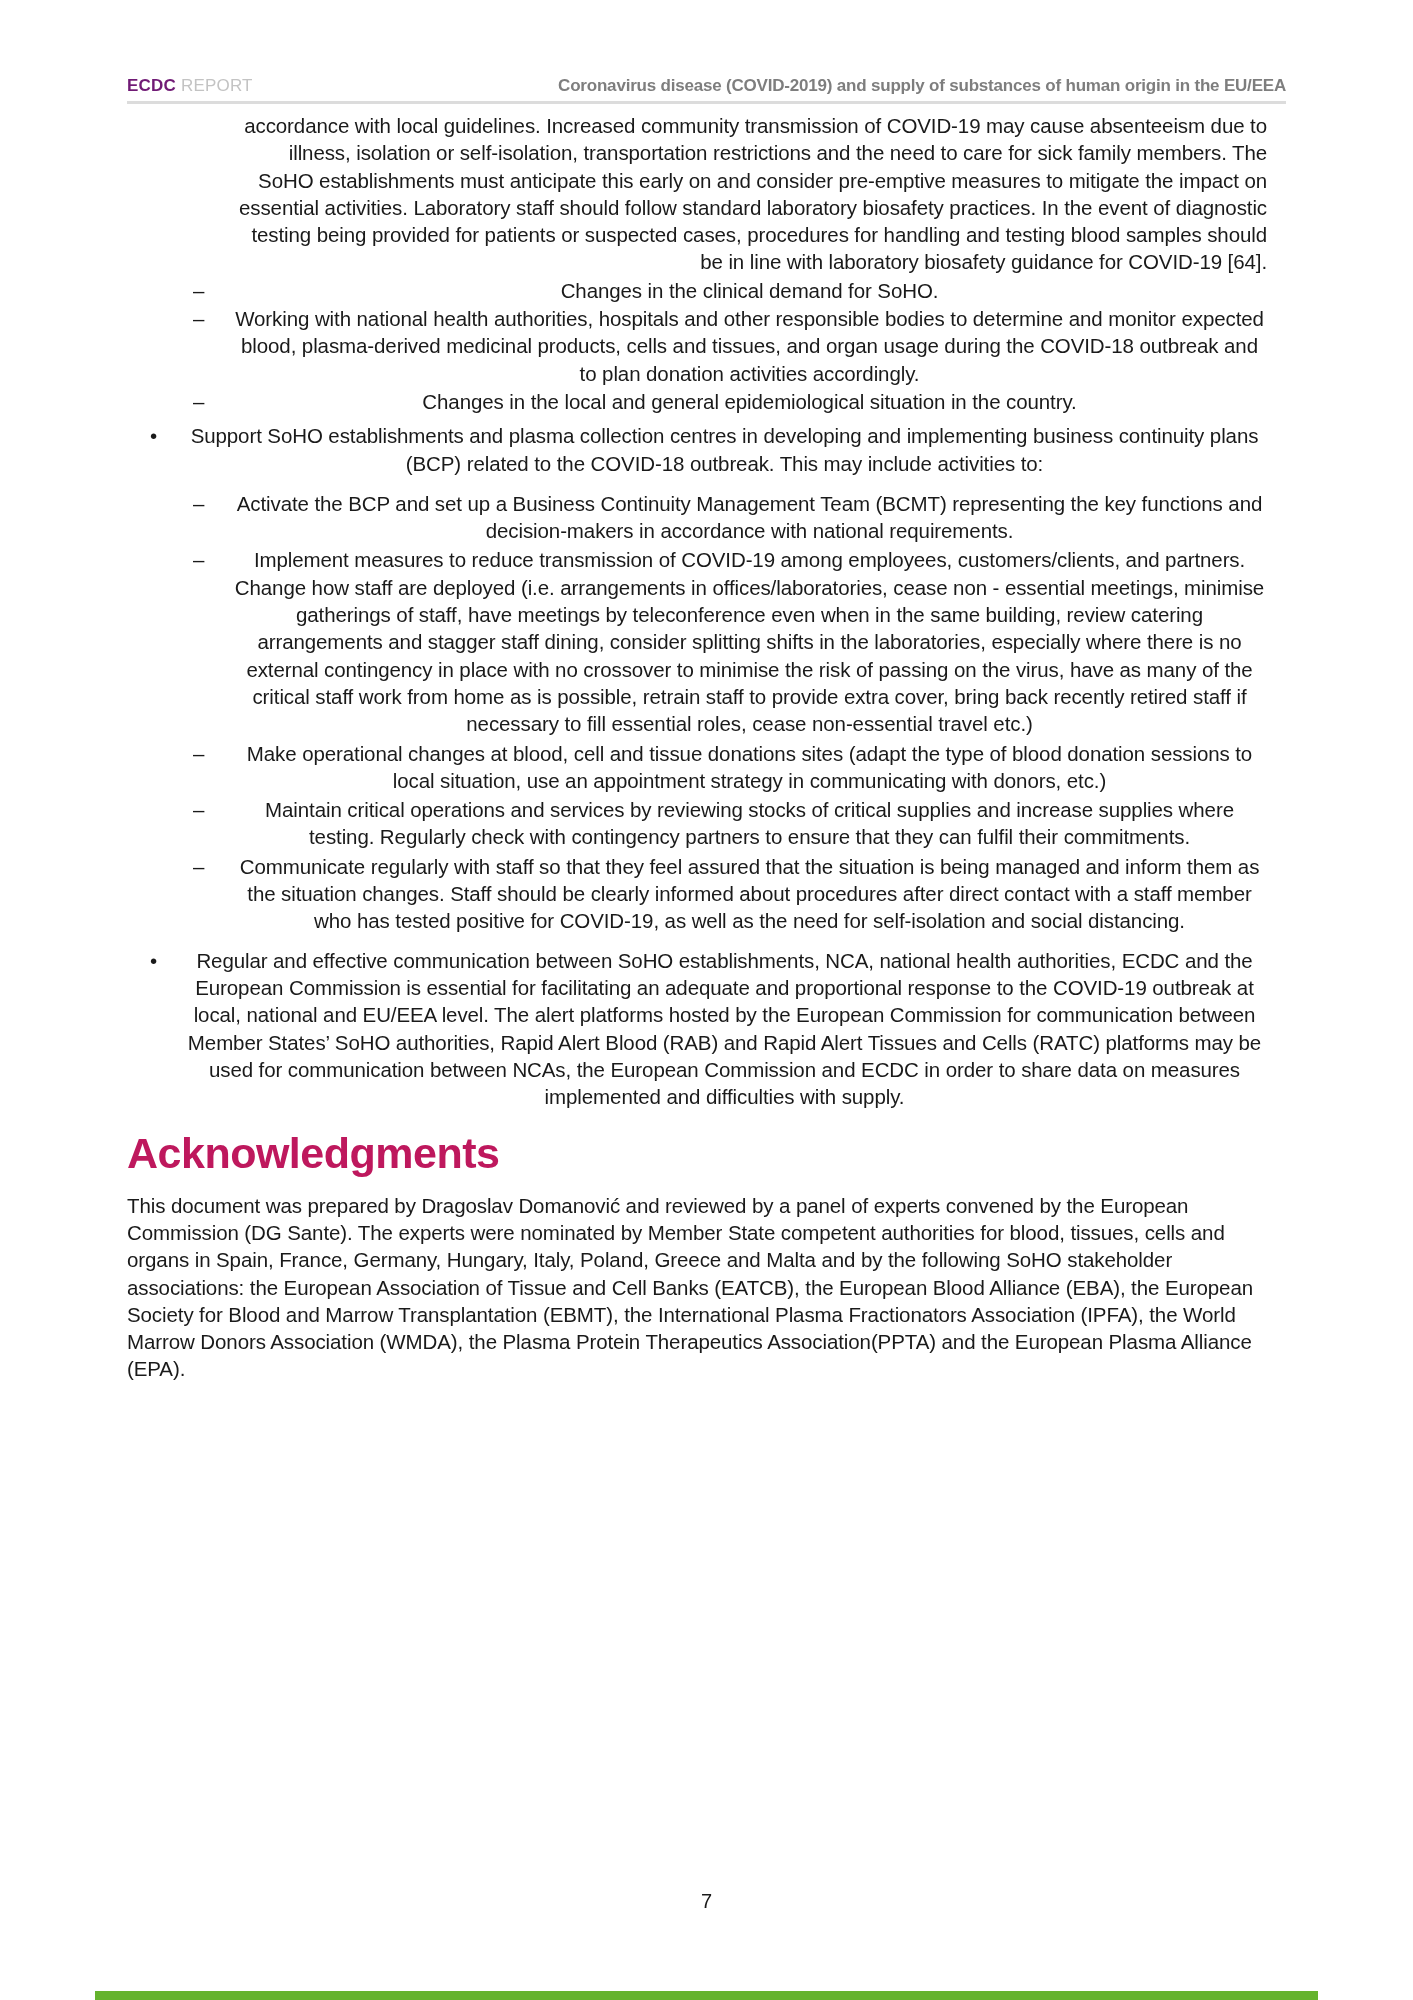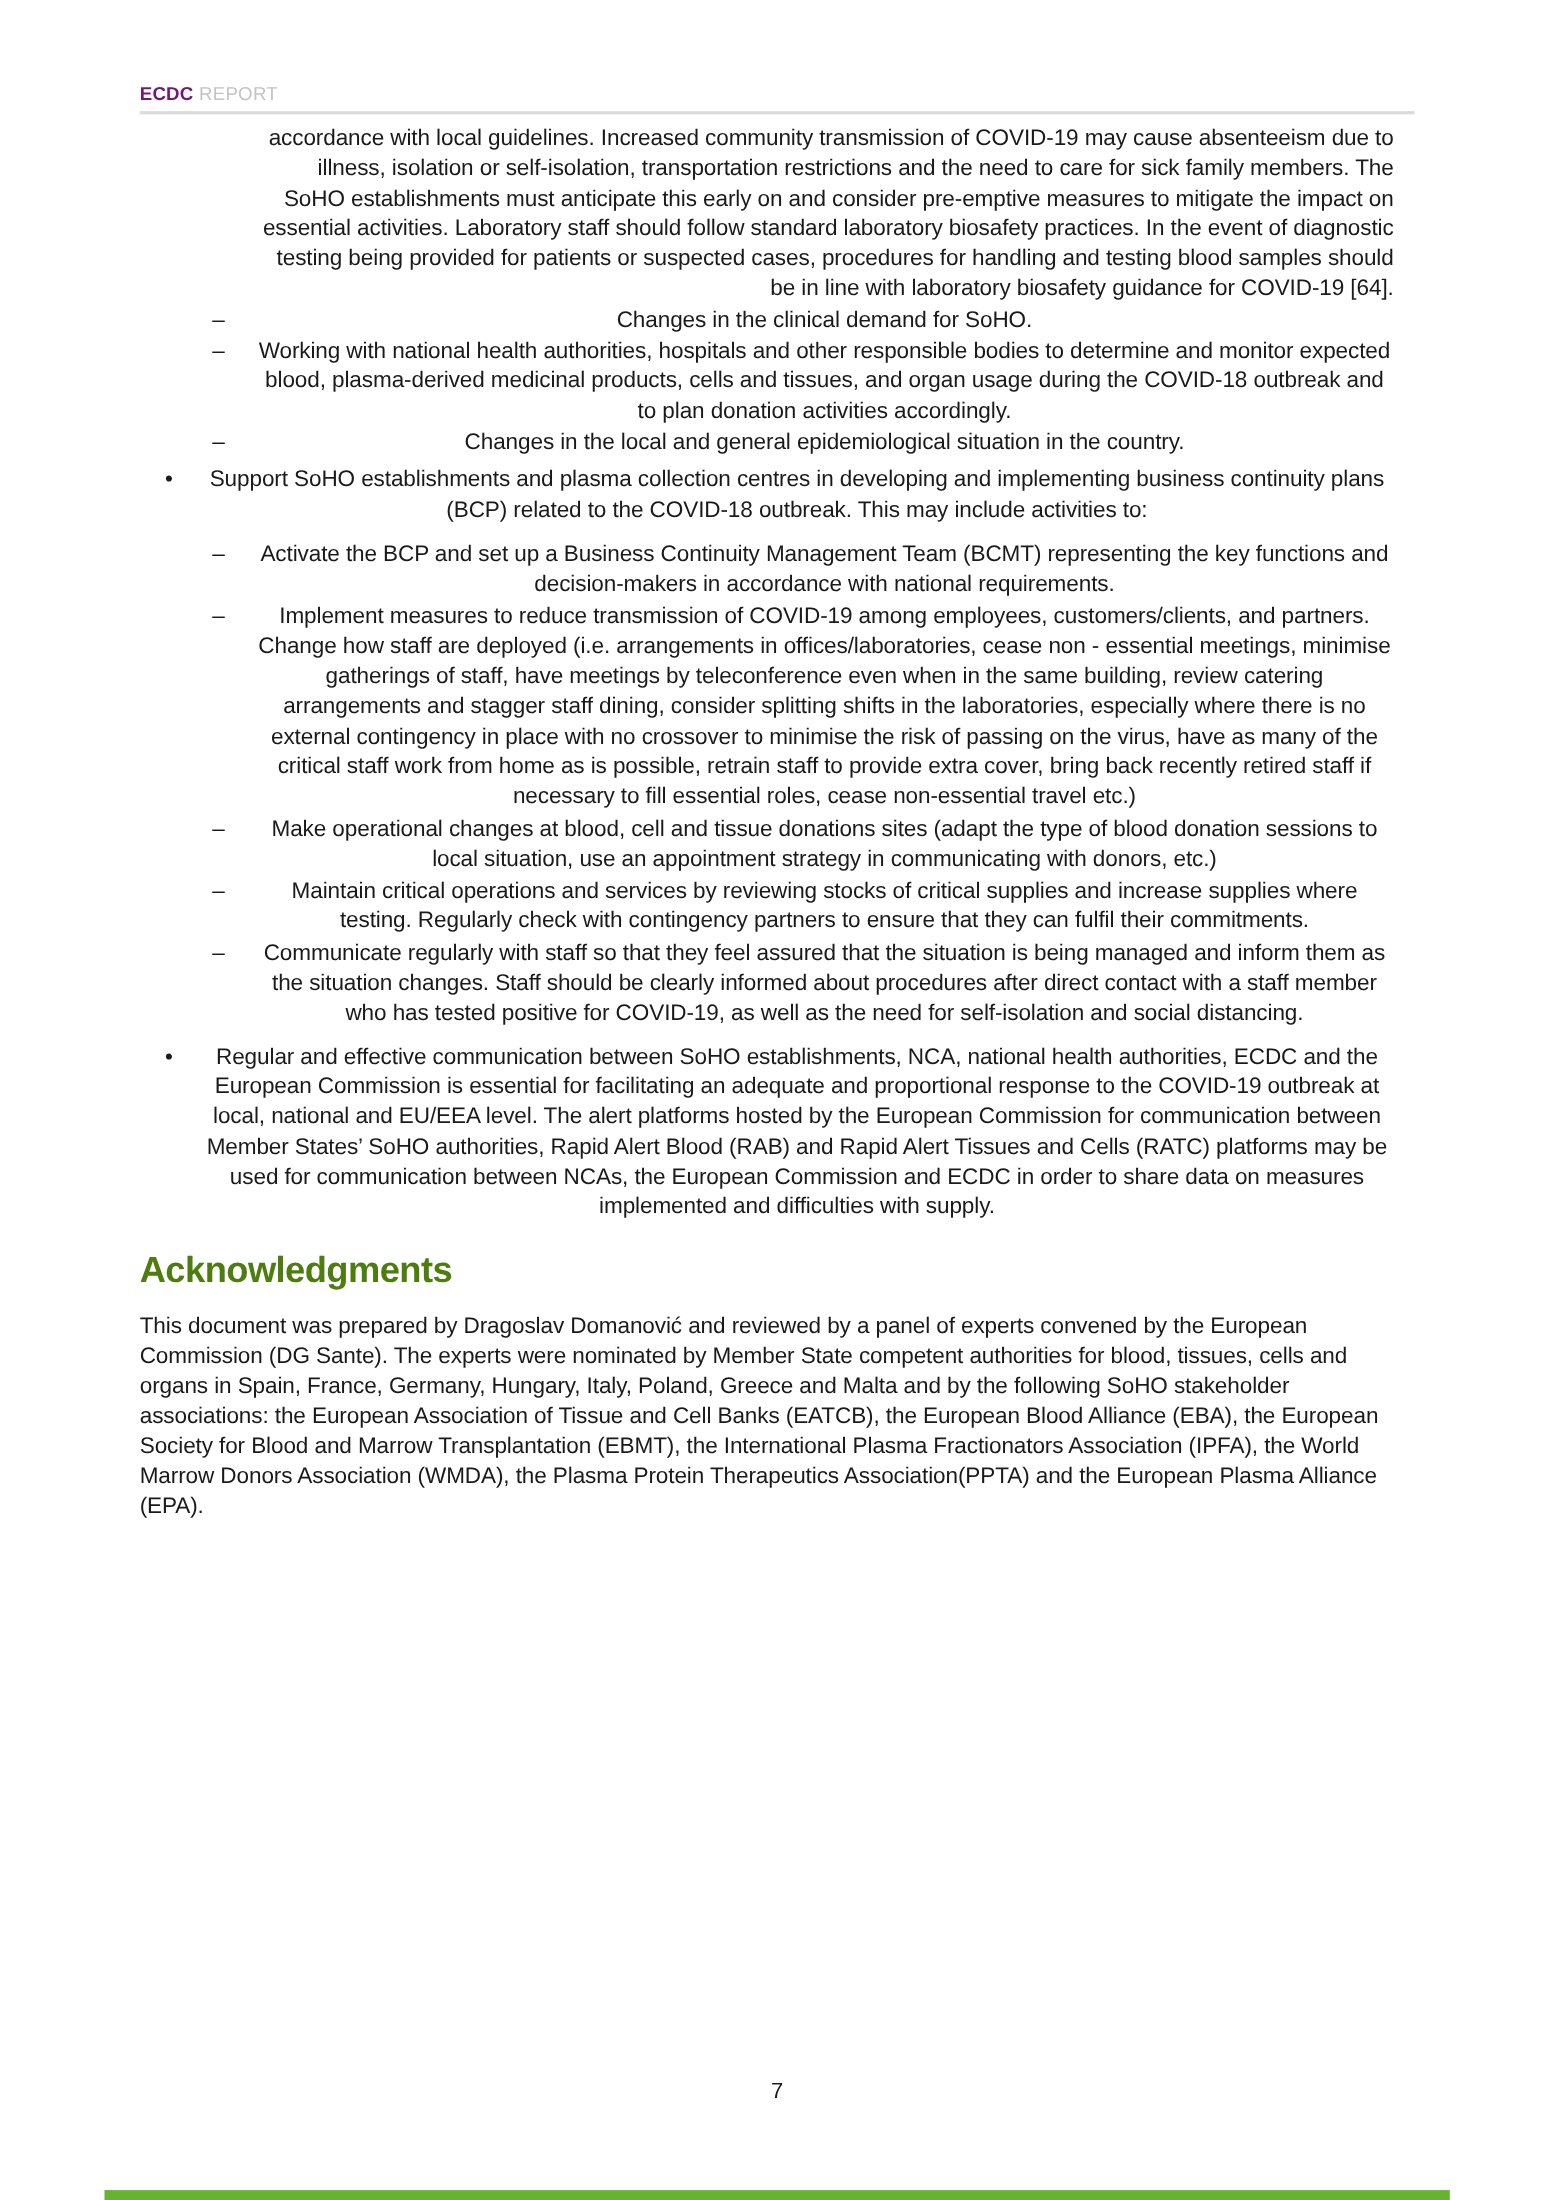--- a/index.html
+++ b/index.html
@@ -35,22 +35,22 @@
   .li .marker { flex:none; }
   .li .txt { flex:1;text-align:center; }
   .dash-li { padding-left:66px; }
   .dash-li .marker { width:39px; }
   .bullet-li { padding-left:23px; margin-top:7px; }
   .bullet-li .marker { width:32px; }
   .sub-list { margin-top:13px; margin-bottom:12px; }
   .sub-list .dash-li { margin-bottom:2px; }
   .section-heading {
     margin:30px 0 24px 0;
-    font-size:33px; font-weight:bold; letter-spacing:-0.5px;
-    color:#4d7c0f;
+    font-size:43px; font-weight:bold; letter-spacing:-0.5px;
+    color:#be185d;
   }
   .ack-para { margin:0; }
   
   .page-number {
     position:absolute; top:1890px; left:0; right:0;
     text-align:center; font-size:20px; color:#1a1a1a;
   }
   .bottom-bar {
     position:absolute; bottom:0; left:95px; right:95px;
     height:9px; background:#65b32e;
@@ -59,20 +59,21 @@
 </head>
 <body>
 
 <div class="page">
 
   <div class="hdr">
     <div class="hdr-left">
       <span class="brand">ECDC</span>
       <span>REPORT</span>
     </div>
+    <div class="hdr-title">Coronavirus disease (COVID-2019) and supply of substances of human origin in the EU/EEA</div>
   </div>
   <div class="hdr-rule"></div>
 
   <div class="content">
 
     <p class="cont-para">accordance with local guidelines. Increased community transmission of COVID-19 may cause absenteeism due to illness, isolation or self-isolation, transportation restrictions and the need to care for sick family members. The SoHO establishments must anticipate this early on and consider pre-emptive measures to mitigate the impact on essential activities. Laboratory staff should follow standard laboratory biosafety practices. In the event of diagnostic testing being provided for patients or suspected cases, procedures for handling and testing blood samples should be in line with laboratory biosafety guidance for COVID-19 [64].</p>
 
     <div class="li dash-li">
       <span class="marker">–</span>
       <div class="txt">Changes in the clinical demand for SoHO.</div>

